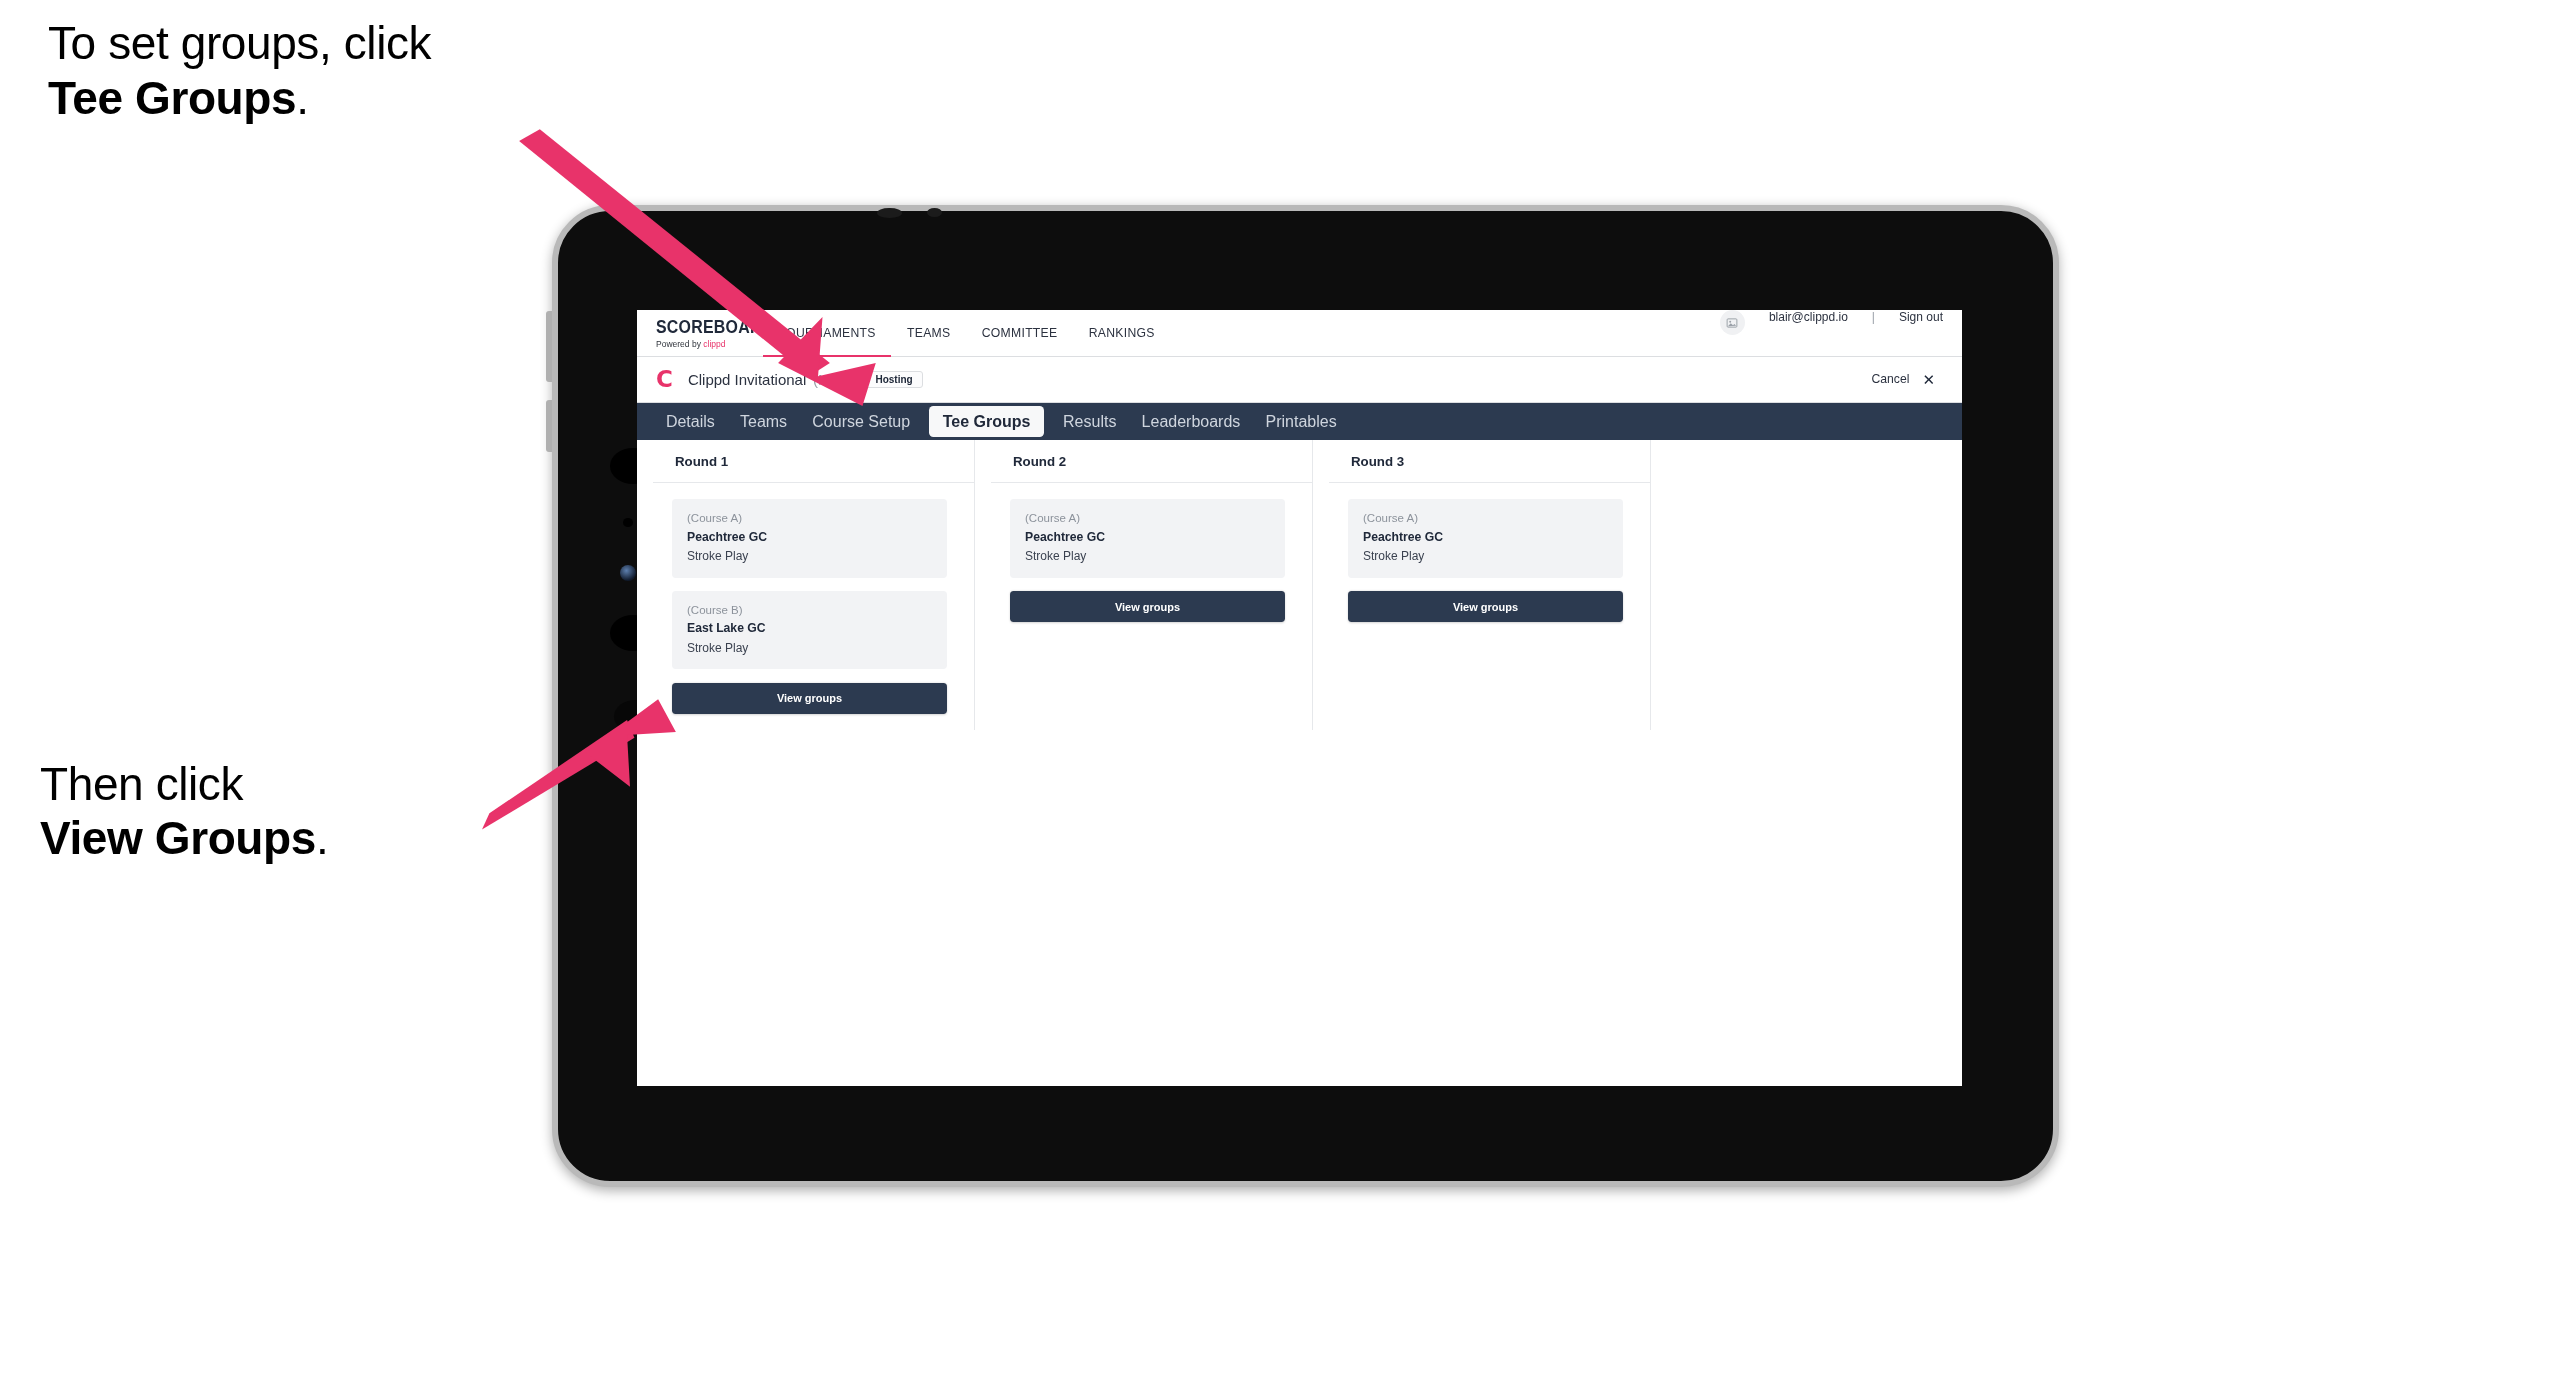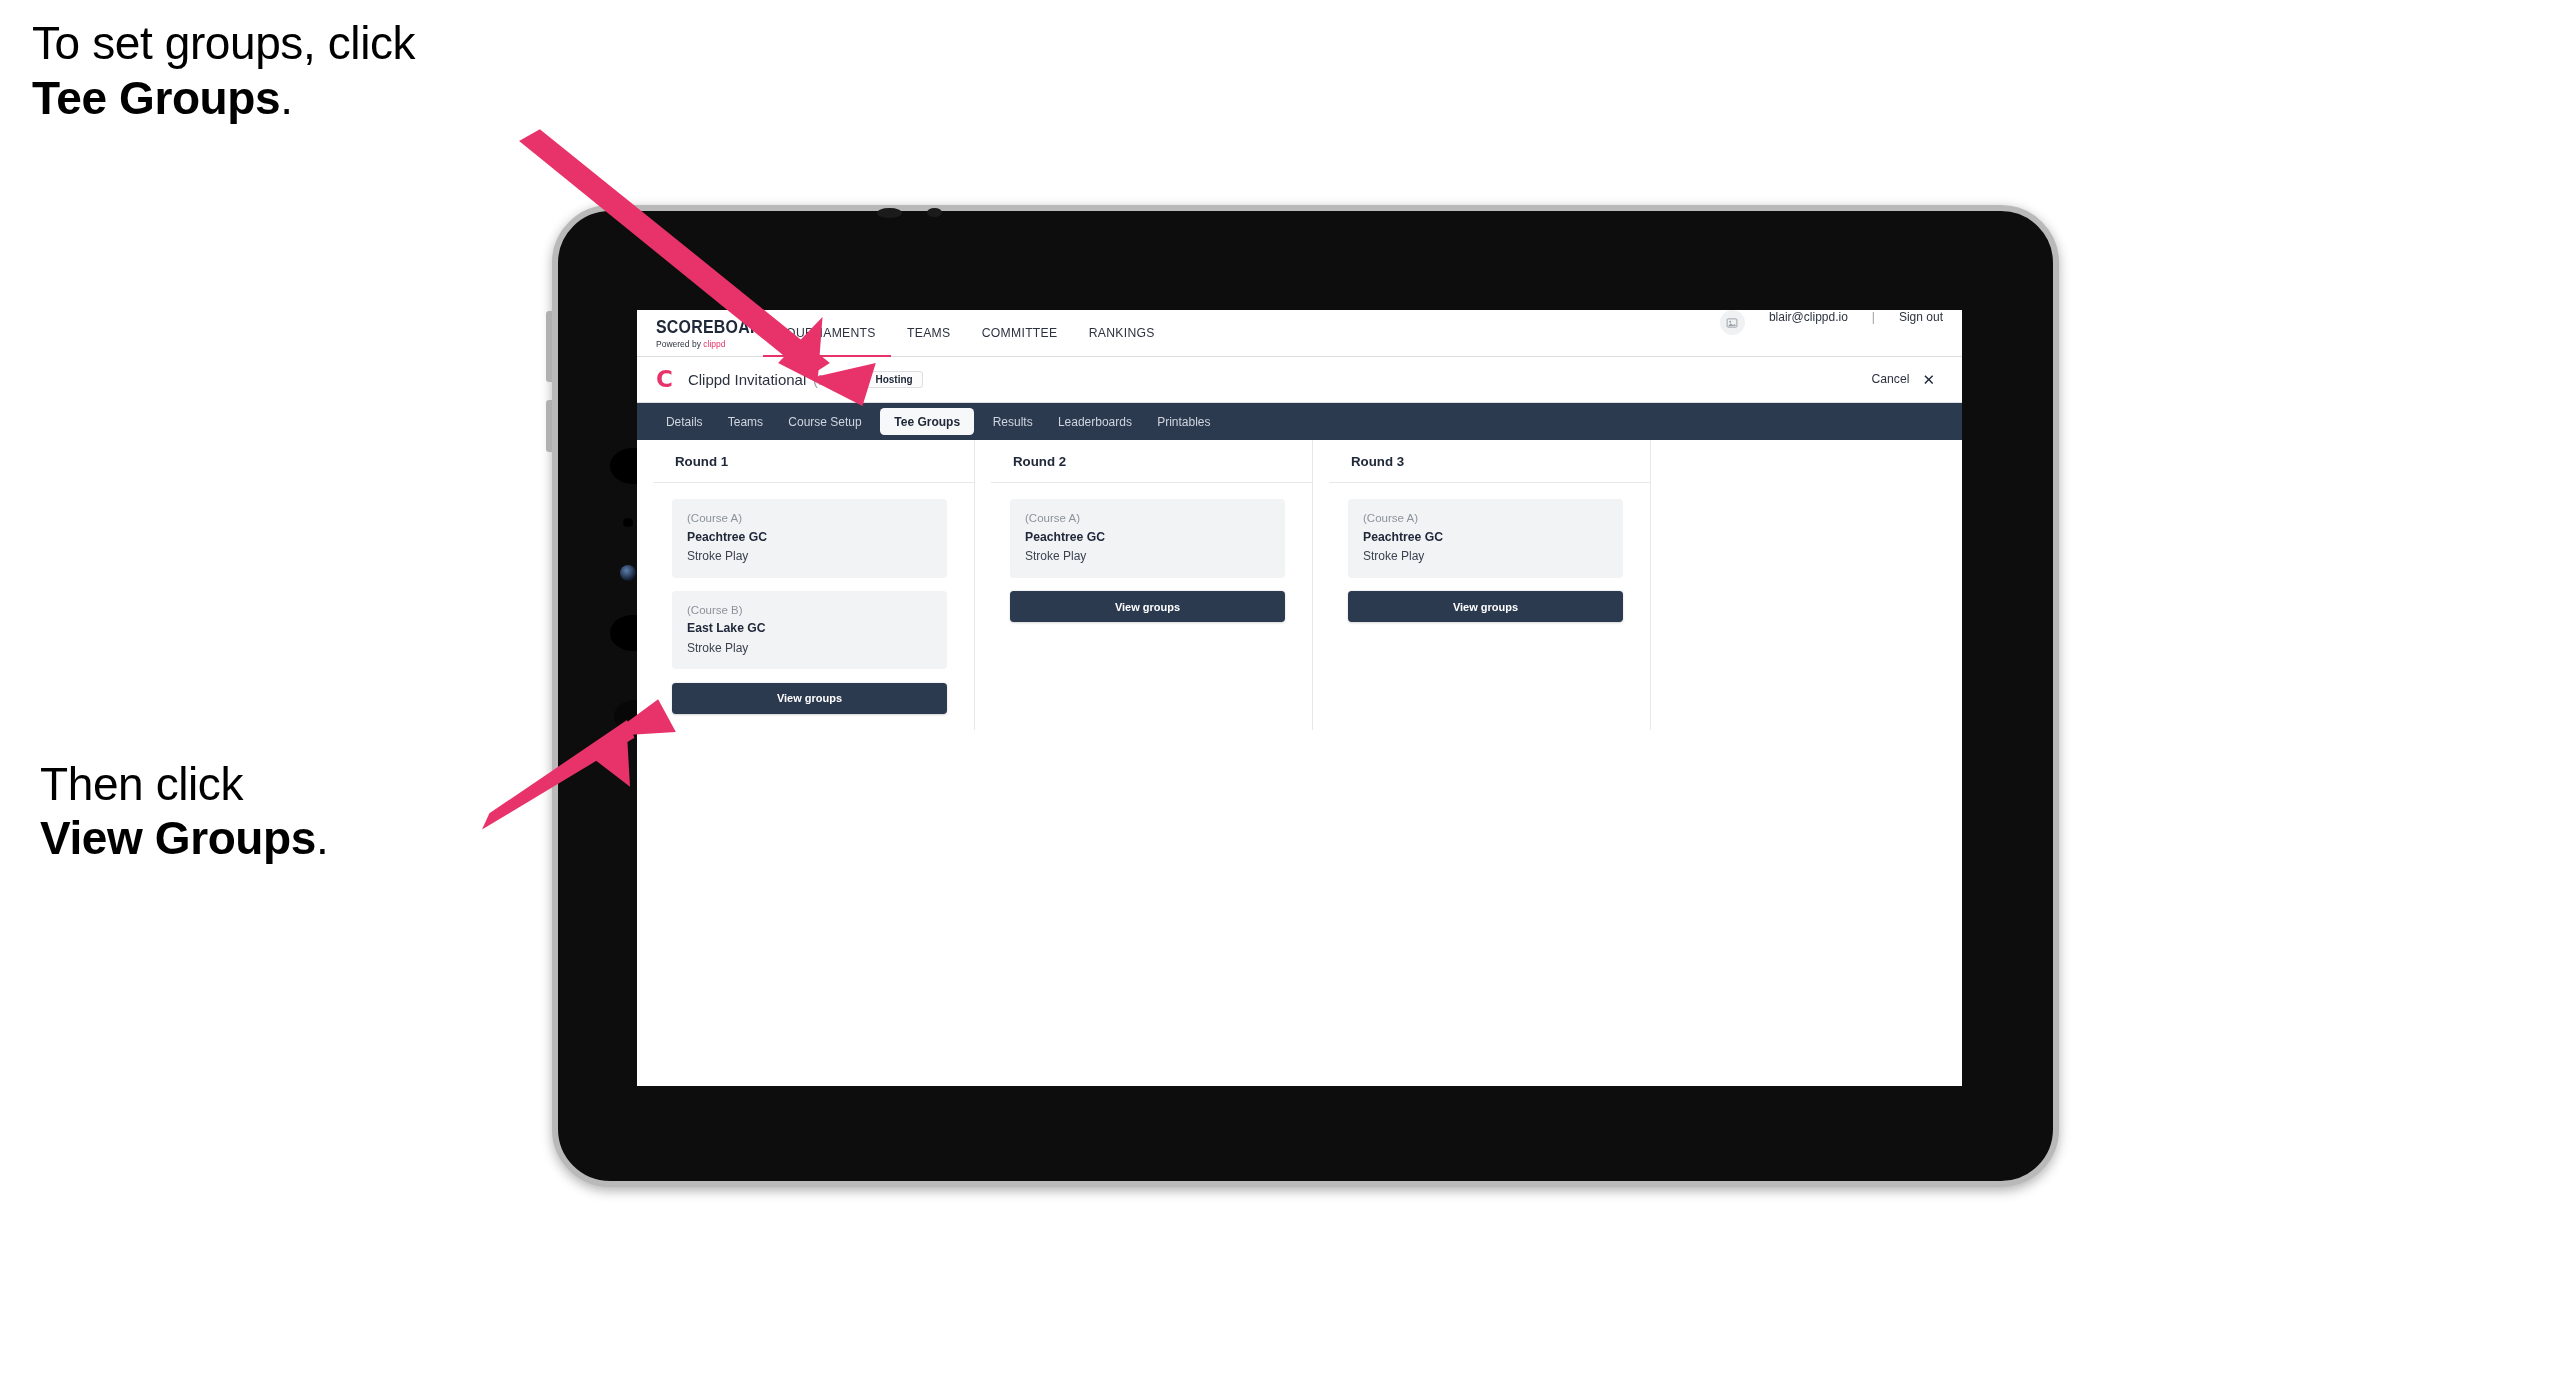--- a/index.html
+++ b/index.html
@@ -19,21 +19,21 @@
   .annotation {
     position: absolute;
     color: #000000;
     font-family: "Liberation Sans", sans-serif;
     font-size: 46px;
     line-height: 1.18;
     letter-spacing: -0.4px;
     white-space: pre-line;
   }
   .annotation .strong { font-weight: bold; }
-  #anno-top   { left: 32px; top: 16.3px;   width: 608px; }
+  #anno-top   { left: 48px; top: 16.3px;   width: 608px; }
   #anno-bottom{ left: 40px; top: 757px; width: 608px; }
 
   
   .arrow-svg { position: absolute; overflow: visible; }
   #arrow-top    { left: 519px;  top: 141px; }
   #arrow-bottom { left: 482px;  top: 689px; }
 
   
   #tablet {
     position: absolute;
@@ -193,21 +193,21 @@
   
   #tabstrip {
     height: 37px;
     background: #2c3a50;
     display: flex;
     align-items: center;
     padding-left: 16.3px;
     box-sizing: border-box;
   }
   .tab {
-    font-size: 12px;
+    font-size: 16px;
     color: #cfd5de;
     padding: 0 12.6px;
     cursor: pointer;
     white-space: nowrap;
   }
   .tab.active {
     background: #f7f8f9;
     color: #20293a;
     font-weight: bold;
     border-radius: 4.4px;

